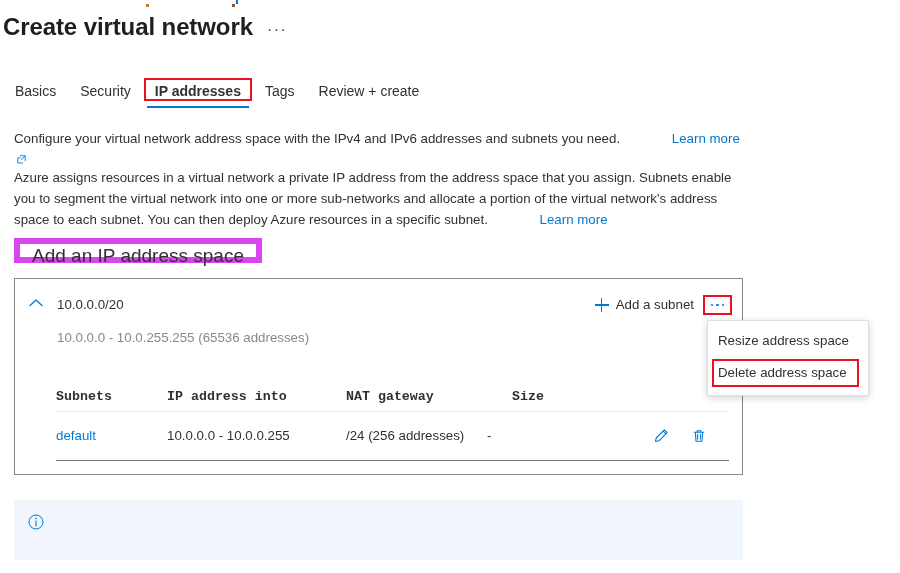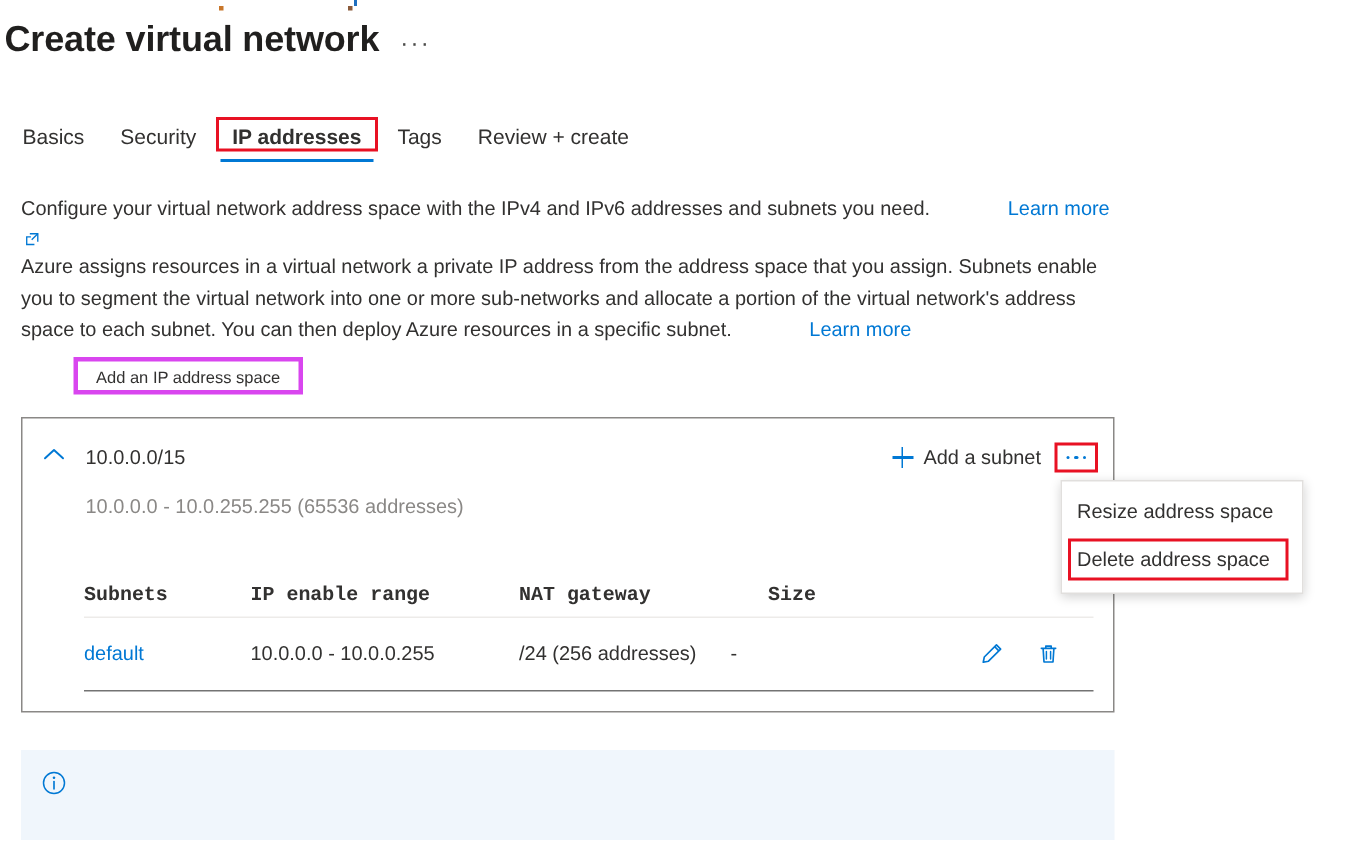--- a/index.html
+++ b/index.html
@@ -111,29 +111,28 @@
   .ext-icon svg { display: block; }
 
   
   .btn-secondary {
     position: absolute;
     left: 14px;
     top: 238px;
     height: 25px;
     padding: 0 12px;
     background: #ffffff;
-    border: 3px solid #d946ef;
+    border: 6px solid #d946ef;
     font-family: "Liberation Sans", sans-serif;
-    font-size: 11px;
+    font-size: 19px;
     color: #323130;
     line-height: 23px;
     cursor: pointer;
     box-sizing: border-box;
     white-space: nowrap;
-    margin-left: 35px;
   }
 
   
   .panel {
     position: absolute;
     left: 14px;
     top: 278px;
     width: 729px;
     height: 197px;
     border: 1px solid #8a8886;
@@ -405,39 +404,39 @@
 <button class="btn-secondary">Add an IP address space</button>
 
 <div class="panel">
 
   <div class="panel-header">
     <span class="collapse-chevron">
       <svg width="14" height="10" viewBox="0 0 14 10">
           <path d="M1 7.5L7 2l6 5.5" fill="none" stroke="#0078d4" stroke-width="1.3" stroke-linecap="round" stroke-linejoin="round"></path>
         </svg>
     </span>
-    <div class="cidr-label">10.0.0.0/15</div>
+    <div class="cidr-label">10.0.0.0/20</div>
     <div class="range-label">10.0.0.0 - 10.0.255.255 (65536 addresses)</div>
 
     <div class="add-subnet-btn">
       <span class="plus-icon"></span>
       <span class="add-subnet-label">Add a subnet</span>
     </div>
 
     <div class="ellipsis-btn">
       <span class="dot"></span>
       <span class="dot"></span>
       <span class="dot"></span>
     </div>
   </div>
 
   <div class="subnet-table">
     <div class="st-row st-head">
       <div class="st-cell col-subnet">Subnets</div>
-      <div class="st-cell col-range">IP enable range</div>
+      <div class="st-cell col-range">IP address into</div>
       <div class="st-cell col-nat">NAT gateway</div>
       <div class="st-cell col-size">Size</div>
       <div class="st-cell col-actions"></div>
     </div>
 
     <div class="st-row st-body">
       <div class="st-cell col-subnet">
         <a class="subnet-link">default</a>
       </div>
       <div class="st-cell col-range">10.0.0.0 - 10.0.0.255</div>

